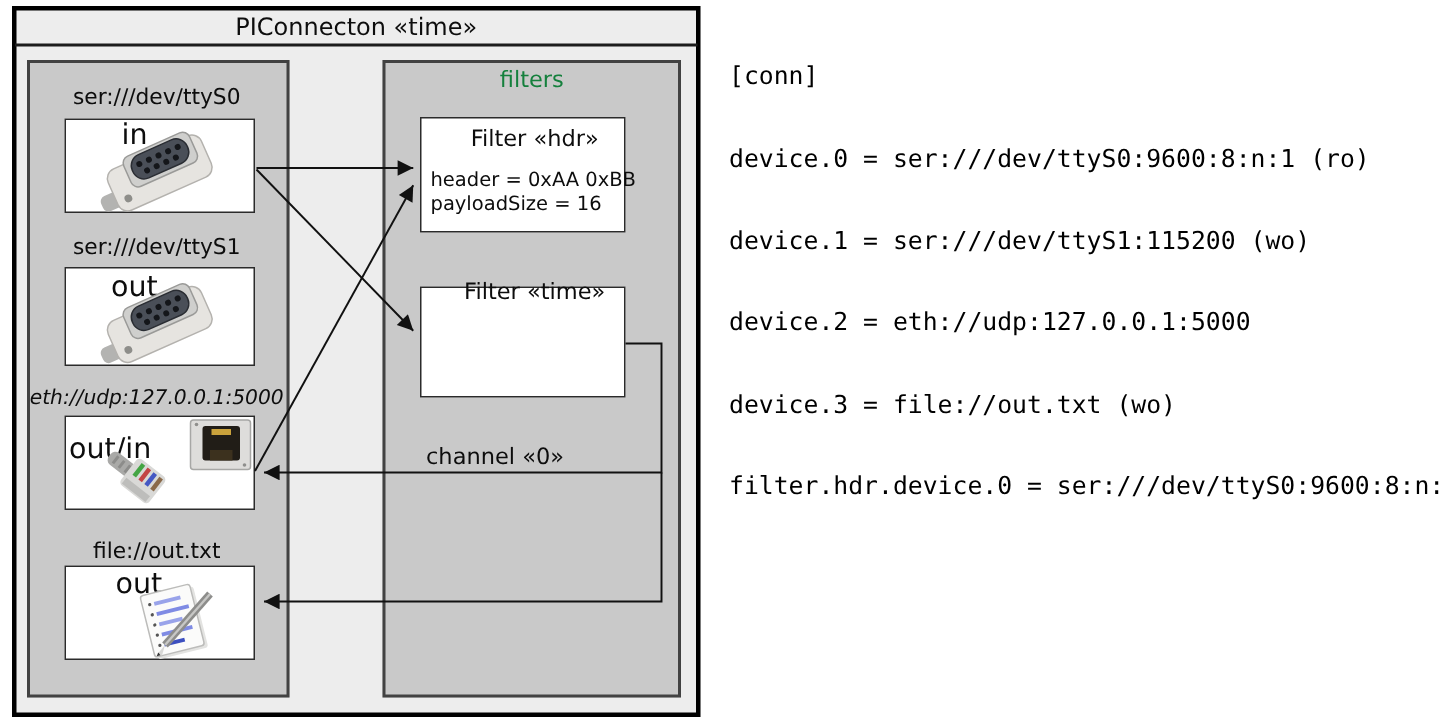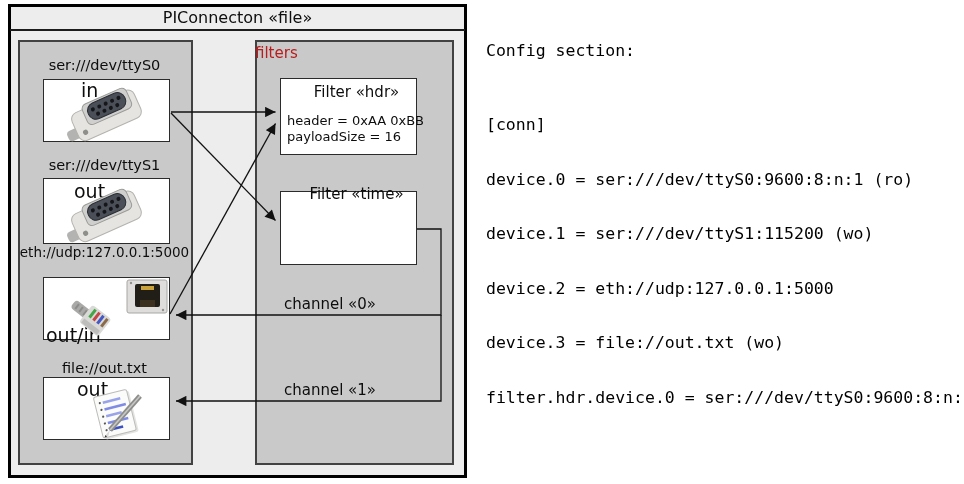--- a/index.html
+++ b/index.html
@@ -11,21 +11,21 @@
 
   
   .outer { left:8px; top:4px; width:459px; height:474px; background:#ededed; border:3px solid #000; }
   .ttl { left:8px; top:8px; width:459px; text-align:center; font-size:16px; color:#0d0d0d; }
   .tsep { left:10px; top:29px; width:455px; height:2px; background:#1c1c1c; }
 
   
   .grp { background:#c9c9c9; border:2px solid #424242; }
   .devices-grp { left:18px; top:40px; width:175px; height:425px; }
   .filters-grp { left:255px; top:40px; width:199px; height:425px; }
-  .gttl { left:255px; top:44px; width:199px; font-size:15px; color:#b91c1c; }
+  .gttl { left:255px; top:44px; width:199px; text-align:center; font-size:15px; color:#15803d; }
 
   
   .dlabel { left:18px; width:173px; text-align:center; font-size:14.5px; color:#0d0d0d; white-space:nowrap; }
   .dlabel.small { font-size:13.5px; }
   .dbox { left:43px; width:127px; background:#ffffff; border:1.5px solid #2b2b2b; }
   .dname { font-size:19px; color:#0d0d0d; white-space:nowrap; }
 
   
   .fbox { left:280px; width:137px; background:#ffffff; border:1.5px solid #2b2b2b; }
   .fttl { left:280px; width:153px; text-align:center; font-size:15px; color:#0d0d0d; }
@@ -44,21 +44,21 @@
     white-space:pre;
   }
   .config .heading { margin-bottom:19px; }
 </style>
 </head>
 <body>
 
 <div class="stage">
 
   <div class="abs outer"></div>
-  <div class="abs ttl">PIConnecton «file»</div>
+  <div class="abs ttl">PIConnecton «time»</div>
   <div class="abs tsep"></div>
 
   <div class="abs grp devices-grp"></div>
   <div class="abs grp filters-grp"></div>
   <div class="abs gttl" style="top:44px;">filters</div>
 
   <div class="abs dlabel" style="top:57px;">ser:///dev/ttyS0</div>
   <div class="abs dbox" style="top:79px; height:63px;"></div>
   <span class="abs dname" style="left:81px; top:79px;">in</span>
   <svg class="abs" style="left:58px; top:84px;" width="98" height="58" viewBox="0 0 98 58">
@@ -95,23 +95,23 @@
         <circle cx="59" cy="20" r="2" fill="#14161a"></circle>
       <circle cx="66" cy="20" r="2" fill="#14161a"></circle>
       <circle cx="41" cy="26" r="2" fill="#14161a"></circle>
         <circle cx="48" cy="26" r="2" fill="#14161a"></circle>
       <circle cx="55" cy="26" r="2" fill="#14161a"></circle>
         <circle cx="62" cy="26" r="2" fill="#14161a"></circle>
       <circle cx="22" cy="38" r="2.6" fill="#8e8e8a"></circle>
     </g>
   </svg>
 
-  <div class="abs dlabel small" style="top:244px;">eth://udp:127.0.0.1:5000</div>
+  <div class="abs dlabel small" style="top:257px;font-style:italic;">eth://udp:127.0.0.1:5000</div>
   <div class="abs dbox" style="top:277px; height:63px;"></div>
-  <span class="abs dname" style="left:46px; top:288px;margin-top:36px;">out/in</span>
+  <span class="abs dname" style="left:46px; top:288px;">out/in</span>
   <svg class="abs" style="left:46px; top:278px;" width="122" height="61" viewBox="0 0 122 61">
     <rect x="81" y="2" width="40" height="33" rx="2" fill="#dedddb" stroke="#a7a7a5" stroke-width="1"></rect>
     <rect x="89" y="6" width="25" height="23" rx="2" fill="#211d17"></rect>
     <rect x="94" y="22" width="15" height="7" fill="#3c311e"></rect>
     <rect x="95" y="8" width="13" height="4" fill="#caa23c"></rect>
     <circle cx="85" cy="5" r="1.2" fill="#8f8f8d"></circle>
       <circle cx="117" cy="32" r="1.2" fill="#8f8f8d"></circle>
     <g transform="rotate(38 56 34)">
       <rect x="28" y="40" width="26" height="10" rx="4" fill="#a9a9a7"></rect>
       <rect x="32" y="42" width="2" height="6" fill="#8c8c8a"></rect>
@@ -156,39 +156,37 @@
 
   <div class="abs fbox" style="top:78px; height:77px;"></div>
   <div class="abs fttl" style="top:83px;">Filter «hdr»</div>
   <div class="abs fattr" style="top:113px;">header = 0xAA 0xBB</div>
   <div class="abs fattr" style="top:129px;">payloadSize = 16</div>
 
   <div class="abs fbox" style="top:191px; height:74px;"></div>
   <div class="abs fttl" style="top:185px;">Filter «time»</div>
 
   <div class="abs chlabel" style="top:295px;">channel «0»</div>
-  <div class="abs chlabel" style="top:381px;">channel «1»</div>
 
   <svg class="overlay" width="964" height="484" viewBox="0 0 964 484">
     <defs>
       <marker id="arr" viewBox="0 0 10 10" refX="10" refY="5" markerWidth="10" markerHeight="8" orient="auto">
         <path d="M0,0 L10,5 L0,10 z" fill="#111"></path>
       </marker>
     </defs>
     <g fill="none" stroke="#111" stroke-width="1.3">
       <path d="M171,112 L275.5,112" marker-end="url(#arr)"></path>
       <path d="M171,113 L275.5,220.5" marker-end="url(#arr)"></path>
       <path d="M170,314 L275.5,123.5" marker-end="url(#arr)"></path>
       <path d="M417,229 L441,229 L441,315 L176,315" marker-end="url(#arr)"></path>
       <path d="M441,315 L441,401 L176,401" marker-end="url(#arr)"></path>
     </g>
   </svg>
 
   <div class="abs config">
-    <div class="heading">Config section:</div>
     <div>[conn]</div>
     <div>device.0 = ser:///dev/ttyS0:9600:8:n:1 (ro)</div>
     <div>device.1 = ser:///dev/ttyS1:115200 (wo)</div>
     <div>device.2 = eth://udp:127.0.0.1:5000</div>
     <div>device.3 = file://out.txt (wo)</div>
     <div>filter.hdr.device.0 = ser:///dev/ttyS0:9600:8:n:1</div>
     
     
     
     

